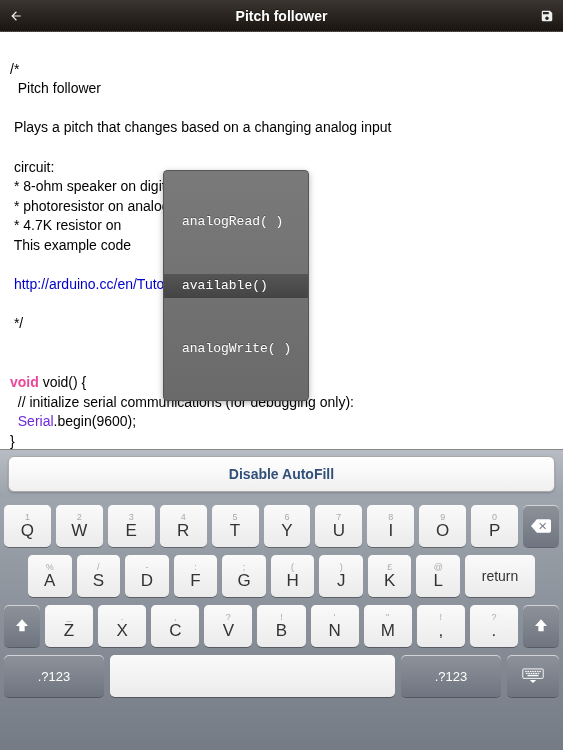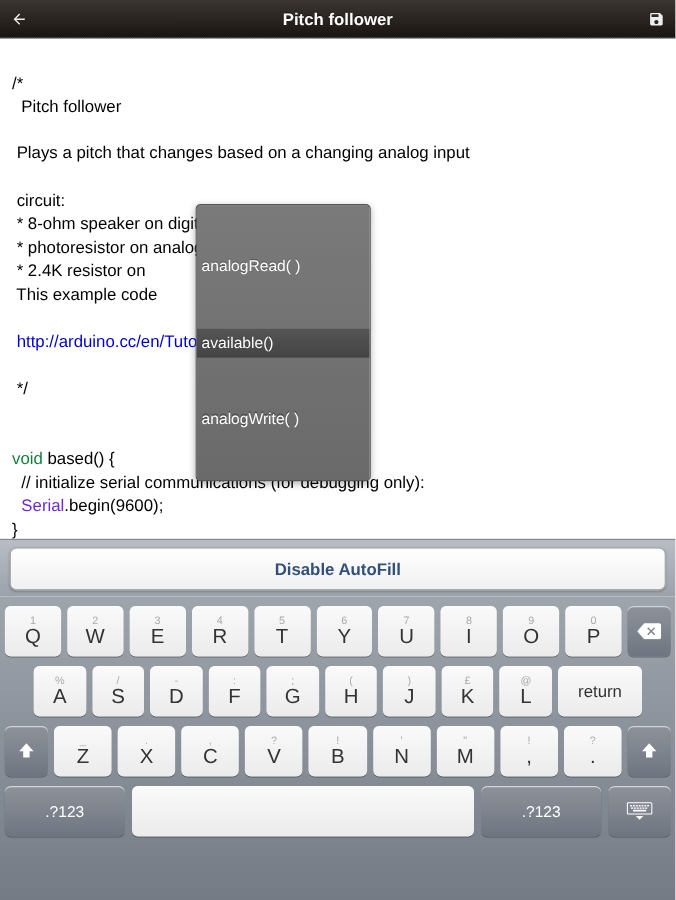--- a/index.html
+++ b/index.html
@@ -4,27 +4,27 @@
 <style>
 * { margin: 0; padding: 0; box-sizing: border-box; }
 body { font-family: -apple-system, Helvetica, Arial, sans-serif; width: 563px; height: 750px; overflow: hidden; background: #fff; position: relative; }
 .header { height: 32px; background: linear-gradient(to bottom, #3a3530 0%, #2a2520 50%, #1a1510 100%); border-bottom: 1px dotted #555; position: relative; display: flex; align-items: center; justify-content: center; }
 .header-title { color: #fff; font-weight: bold; font-size: 14px; text-shadow: 0 -1px 0 rgba(0,0,0,0.5); }
 .back-btn { position: absolute; left: 6px; top: 6px; width: 20px; height: 20px; display: flex; align-items: center; justify-content: center; cursor: pointer; }
 .back-btn svg { width: 14px; height: 14px; fill: #eee; }
 .save-btn { position: absolute; right: 6px; top: 6px; width: 20px; height: 20px; display: flex; align-items: center; justify-content: center; cursor: pointer; }
 .save-btn svg { width: 14px; height: 14px; fill: #eee; }
 .editor { padding: 8px 10px; font-family: Helvetica, Arial, sans-serif; font-size: 14px; line-height: 1.4; color: #000; white-space: pre; overflow: hidden; height: 430px; position: relative; }
-.editor .kw { color: #15803d; }
+.editor .kw { color: #ec4899; font-weight: bold; }
 .editor .fn { color: #6d28d9; }
 .editor .link { color: #0000cc; }
 .cursor { display: inline-block; width: 1px; height: 16px; background: #0055ff; vertical-align: middle; position: relative; }
 .cursor::before { content: ''; position: absolute; top: -3px; left: -3px; width: 7px; height: 7px; background: #0055ff; border-radius: 50%; }
 .autocomplete { position: absolute; left: 163px; top: 138px; background: linear-gradient(to bottom, #7a7a7a, #6a6a6a); border: 1px solid #555; border-radius: 4px; overflow: hidden; box-shadow: 0 2px 6px rgba(0,0,0,0.3); width: 146px; z-index: 10; }
-.autocomplete-item { color: #fff; font-family: Liberation Sans, sans-serif; font-size: 13px; padding: 3px 4px; text-shadow: 0 -1px 0 rgba(0,0,0,0.3); cursor: pointer; }
+.autocomplete-item { color: #fff; font-family: Liberation Mono, monospace; font-size: 13px; padding: 3px 18px; text-shadow: 0 -1px 0 rgba(0,0,0,0.3); cursor: pointer; }
 .autocomplete-item.selected { background: linear-gradient(to bottom, #555, #444); }
 .toolbar { position: absolute; bottom: 253px; left: 0; right: 0; height: 48px; background: linear-gradient(to bottom, #b8bdc5 0%, #9ca2ab 100%); border-top: 1px solid #888; display: flex; gap: 8px; padding: 12px 8px; align-items: center; }
 .toolbar-btn { flex: 1; height: 36px; background: linear-gradient(to bottom, #fff 0%, #f0f0f0 100%); border: 1px solid #aaa; border-radius: 6px; color: #31507a; font-weight: bold; font-size: 14px; box-shadow: 0 1px 2px rgba(0,0,0,0.2); cursor: pointer; display: flex; align-items: center; justify-content: center; }
 .keyboard { position: absolute; bottom: 0; left: 0; right: 0; height: 253px; background: linear-gradient(to bottom, #9fa5ad 0%, #757b85 100%); padding: 8px 4px 4px 4px; }
 .kb-row { display: flex; gap: 5px; margin-bottom: 8px; justify-content: center; }
 .kb-key { background: linear-gradient(to bottom, #fafafa 0%, #ebebeb 100%); border: none; border-radius: 5px; box-shadow: 0 1px 0 rgba(0,0,0,0.35), inset 0 1px 0 rgba(255,255,255,0.6); color: #333; font-size: 18px; height: 42px; display: flex; align-items: center; justify-content: center; cursor: pointer; flex: 1; min-width: 0; }
 .kb-key.dark { background: linear-gradient(to bottom, #8d929a 0%, #6f7580 100%); color: #fff; }
 .kb-key.shift { flex: 0 0 36px; }
 .kb-key.bksp { flex: 0 0 36px; }
 .kb-key.return { flex: 0 0 70px; font-size: 14px; text-align: right; }
@@ -56,29 +56,29 @@
 
 <div class="editor">
 <span>/*</span>
 <span>  Pitch follower</span>
 <span></span>
 <span> Plays a pitch that changes based on a changing analog input</span>
 <span></span>
 <span> circuit:</span>
 <span> * 8-ohm speaker on digital pin 8</span>
 <span> * photoresistor on analog 0 to 5V</span>
-<span> * 2.4K resistor on </span>
+<span> * 4.7K resistor on </span>
 <span><span> This example code</span>                       <span>ain.</span></span>
 <span></span>
 <span><span class="link"> http://arduino.cc/en/Tutorial/Tone2 a</span><span class="cursor"></span></span>
 <span></span>
 <span> */</span>
 <span></span>
 <span></span>
-<span><span class="kw">void</span><span> based() {</span></span>
+<span><span class="kw">void</span><span> void() {</span></span>
 <span>  // initialize serial communications (for debugging only):</span>
 <span><span class="fn">  Serial</span><span>.begin(9600);</span></span>
 <span>}</span>
 <span></span>
 
 
 
 
 
 

